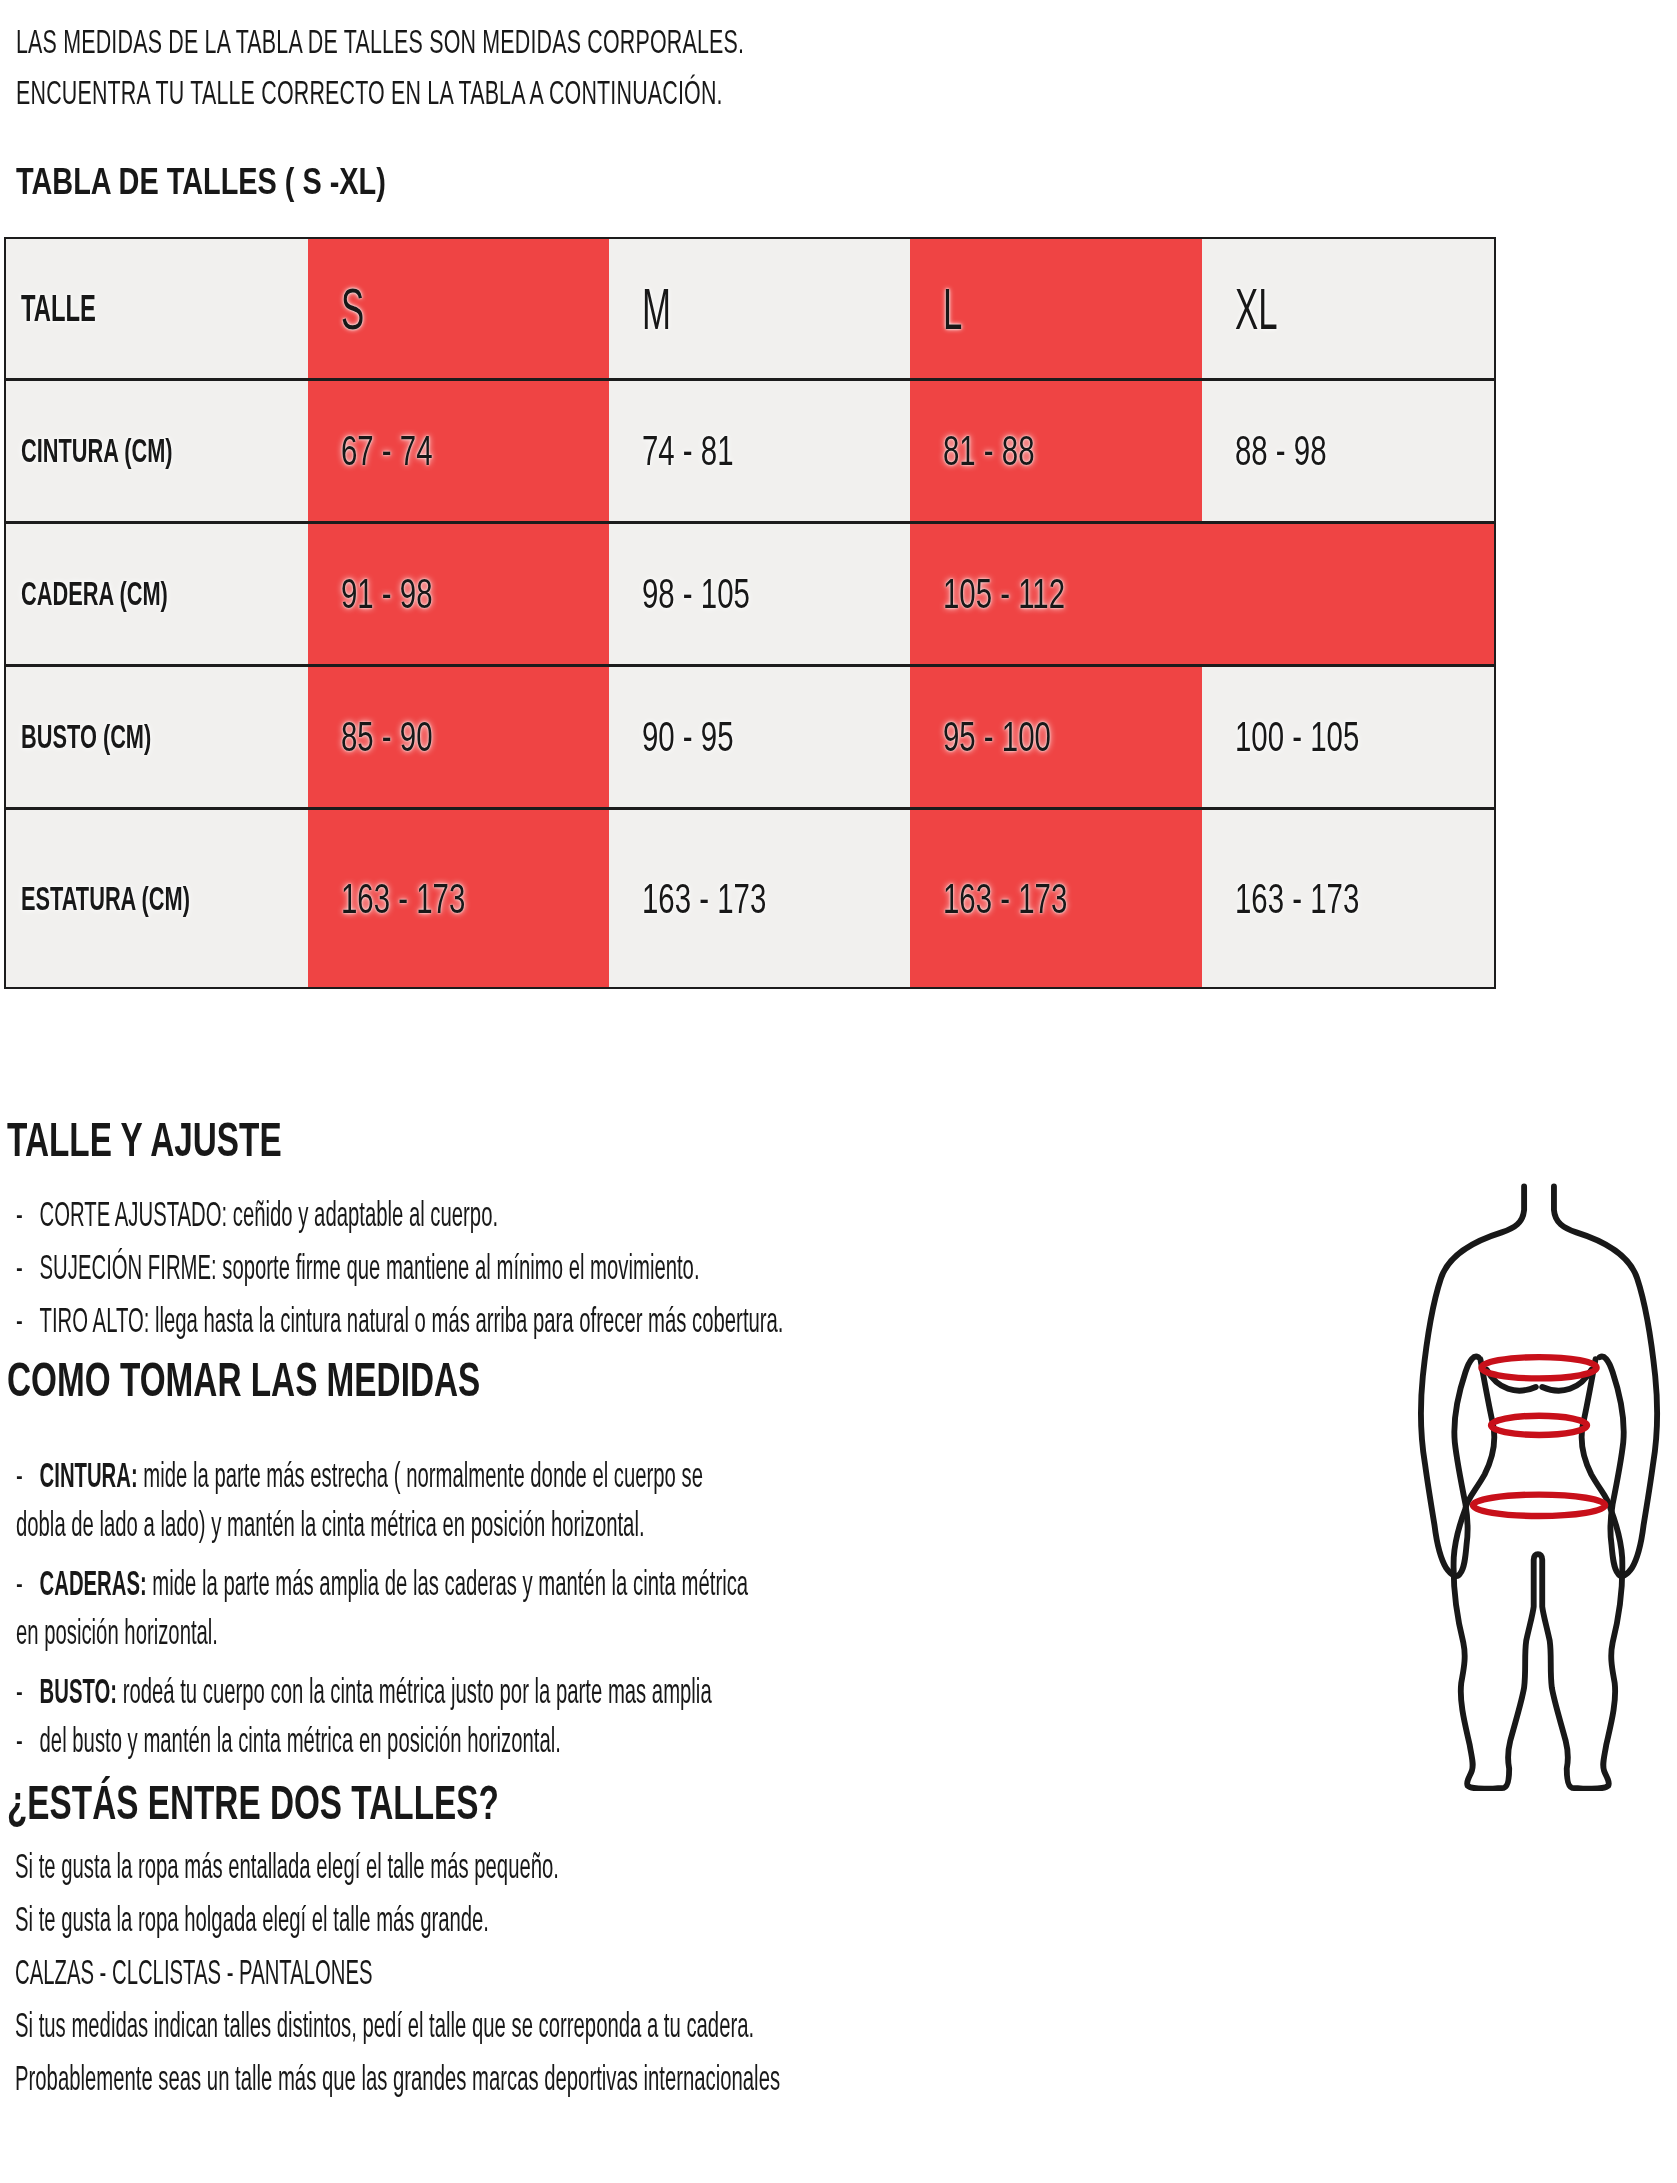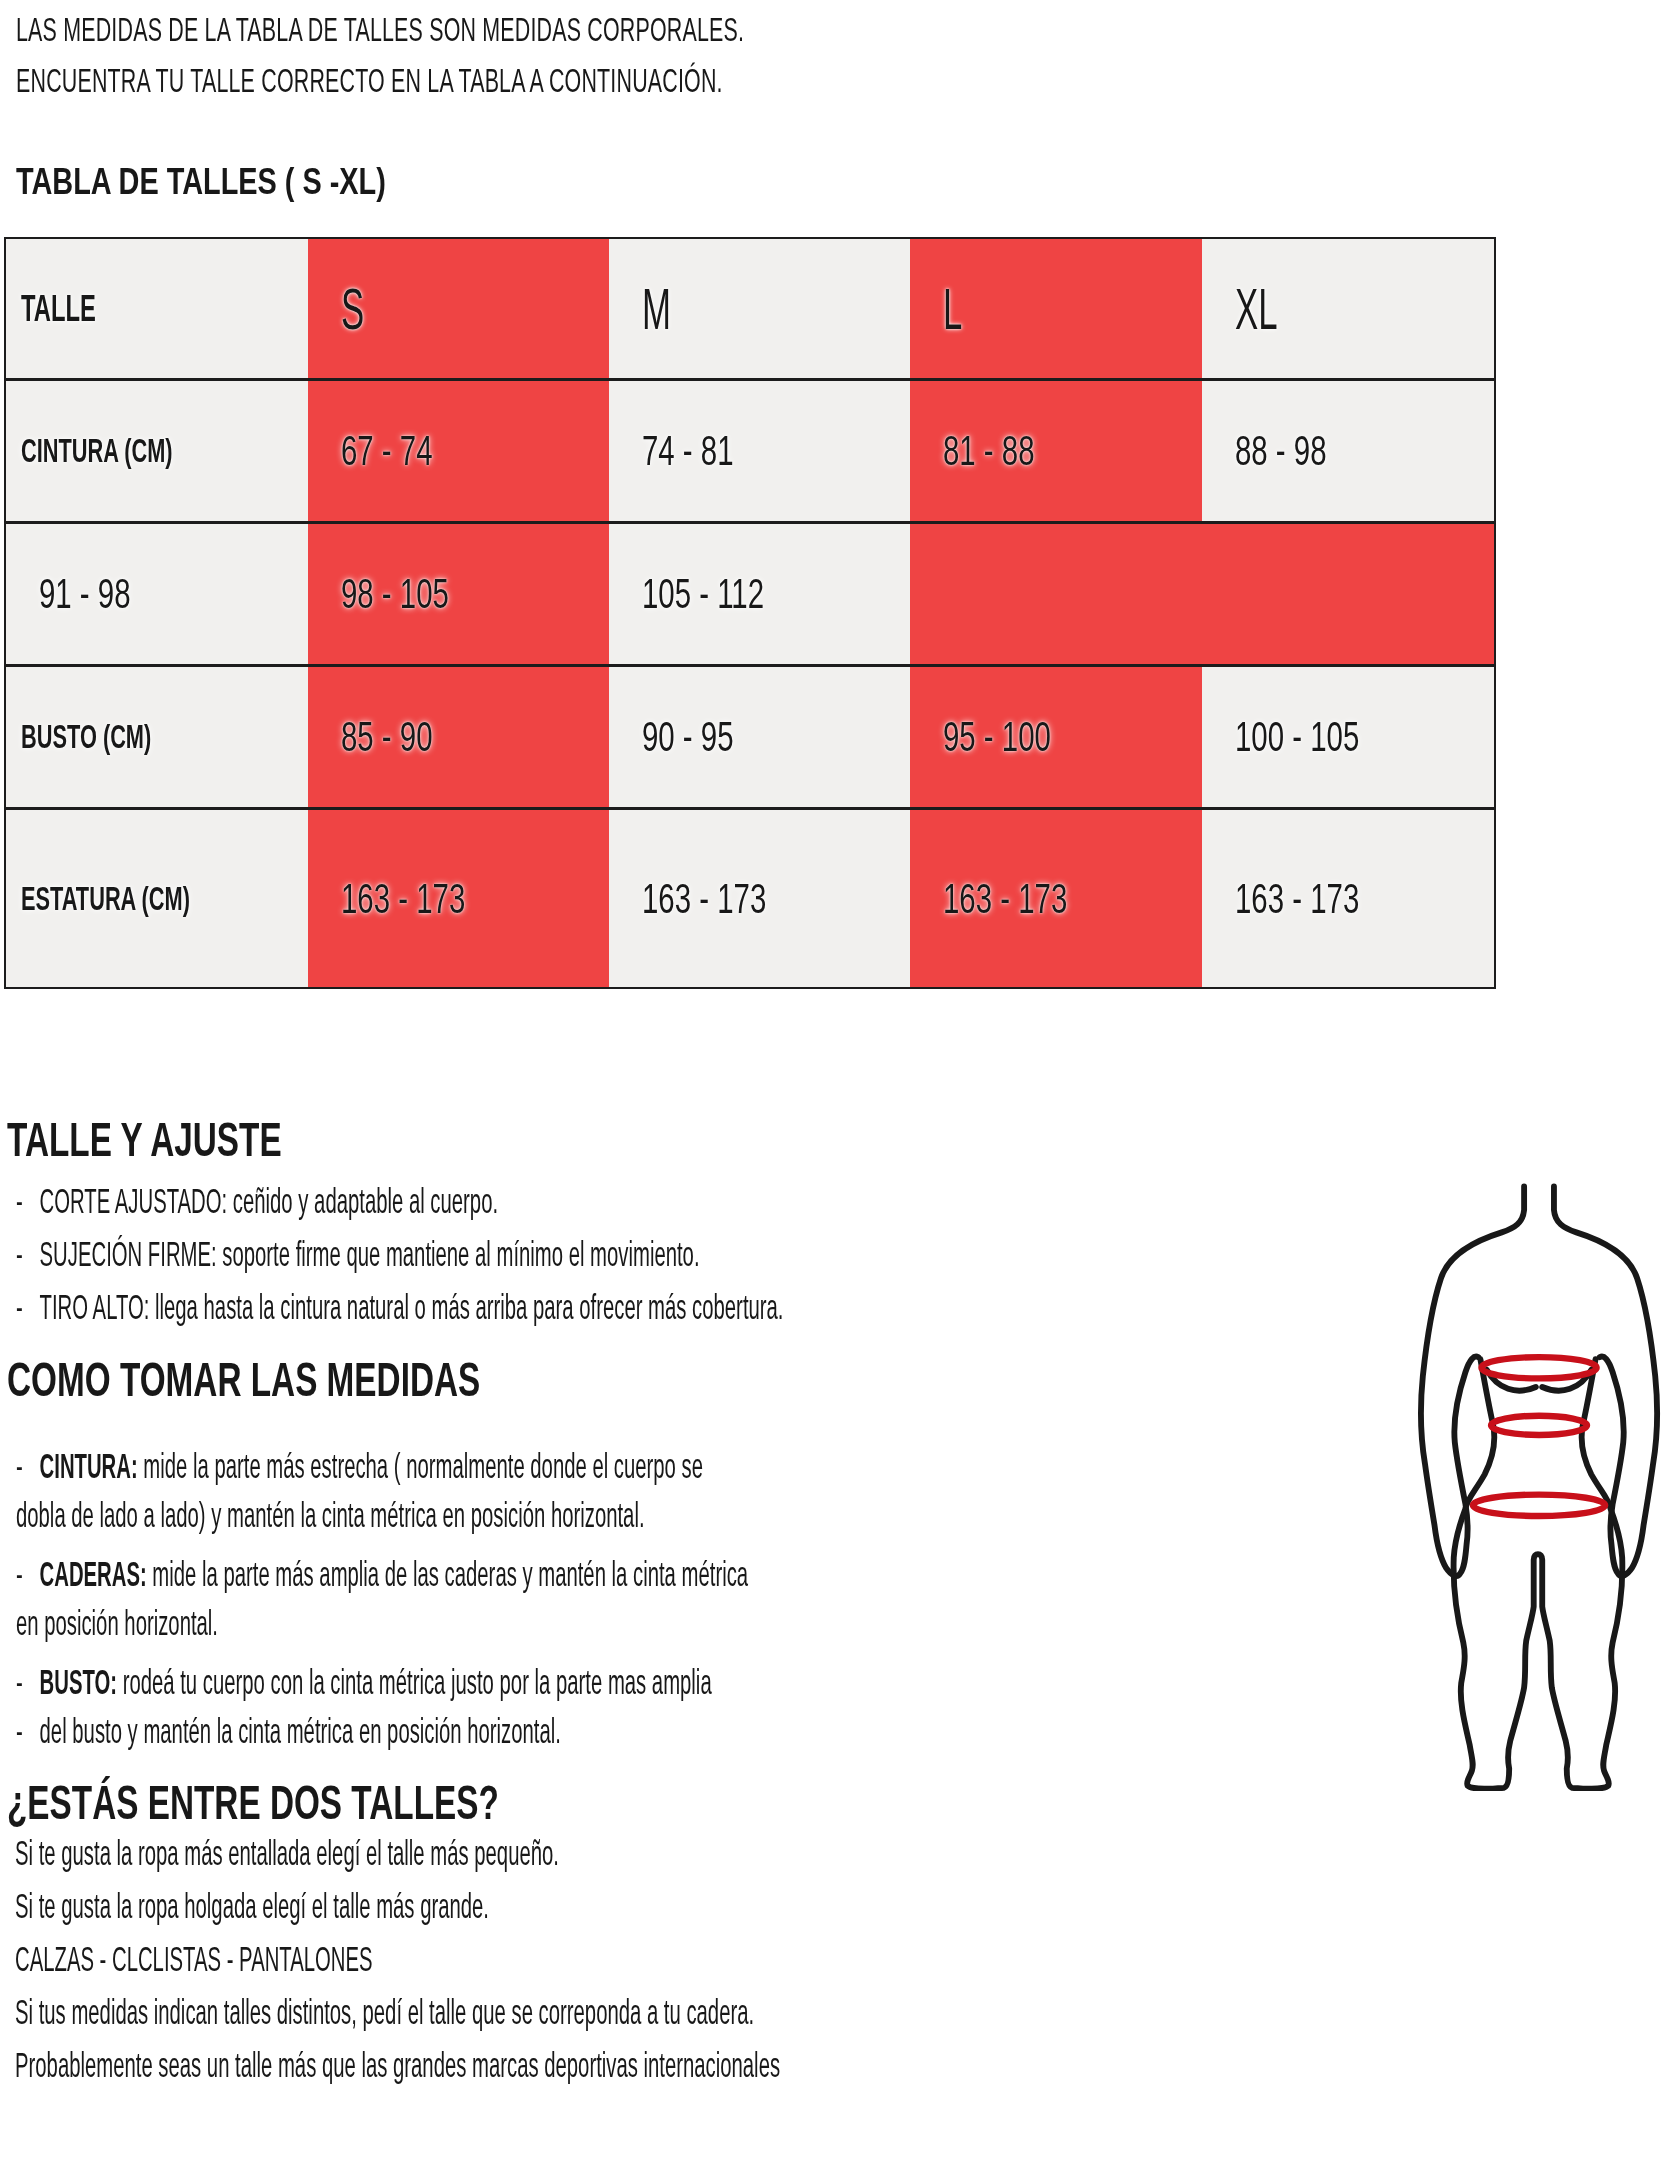--- a/index.html
+++ b/index.html
@@ -11,21 +11,21 @@
   *{margin:0;padding:0;box-sizing:border-box}
   html,body{width:1678px;height:2183px}
   body{
     position:relative;
     background:#ffffff;
     font-family:"Liberation Sans", sans-serif;
     color:var(--ink);
     overflow:hidden;
   }
   .cond{display:inline-block;transform-origin:0 50%;white-space:nowrap}
-  .line{display:flex;align-items:flex-start}
+  .line{display:flex;align-items:flex-end}
 
   
   #intro{position:absolute;left:16px;top:9.6px}
   #intro .line{height:51px}
   .s-intro{font-size:34px;letter-spacing:0.3px;transform:scaleX(.63)}
 
   
   #table-title{position:absolute;left:16px;top:156px;height:51px;display:flex;align-items:center}
   .s-title{font-size:37px;font-weight:700;transform:scaleX(.78)}
 
@@ -121,20 +121,23 @@
       </div>
     <div class="tcell">
         <span class="t t-val">81 - 88</span>
       </div>
     <div class="tcell">
         <span class="t t-val">88 - 98</span>
       </div>
   </div>
 
   <div class="trow r2">
+    <div class="tcell first">
+      <span class="t t-label">CADERA (CM)</span>
+    </div>
     <div class="tcell">
         <span class="t t-val">91 - 98</span>
       </div>
     <div class="tcell">
         <span class="t t-val">98 - 105</span>
       </div>
     <div class="tcell">
         <span class="t t-val">105 - 112</span>
       </div>
   </div>

